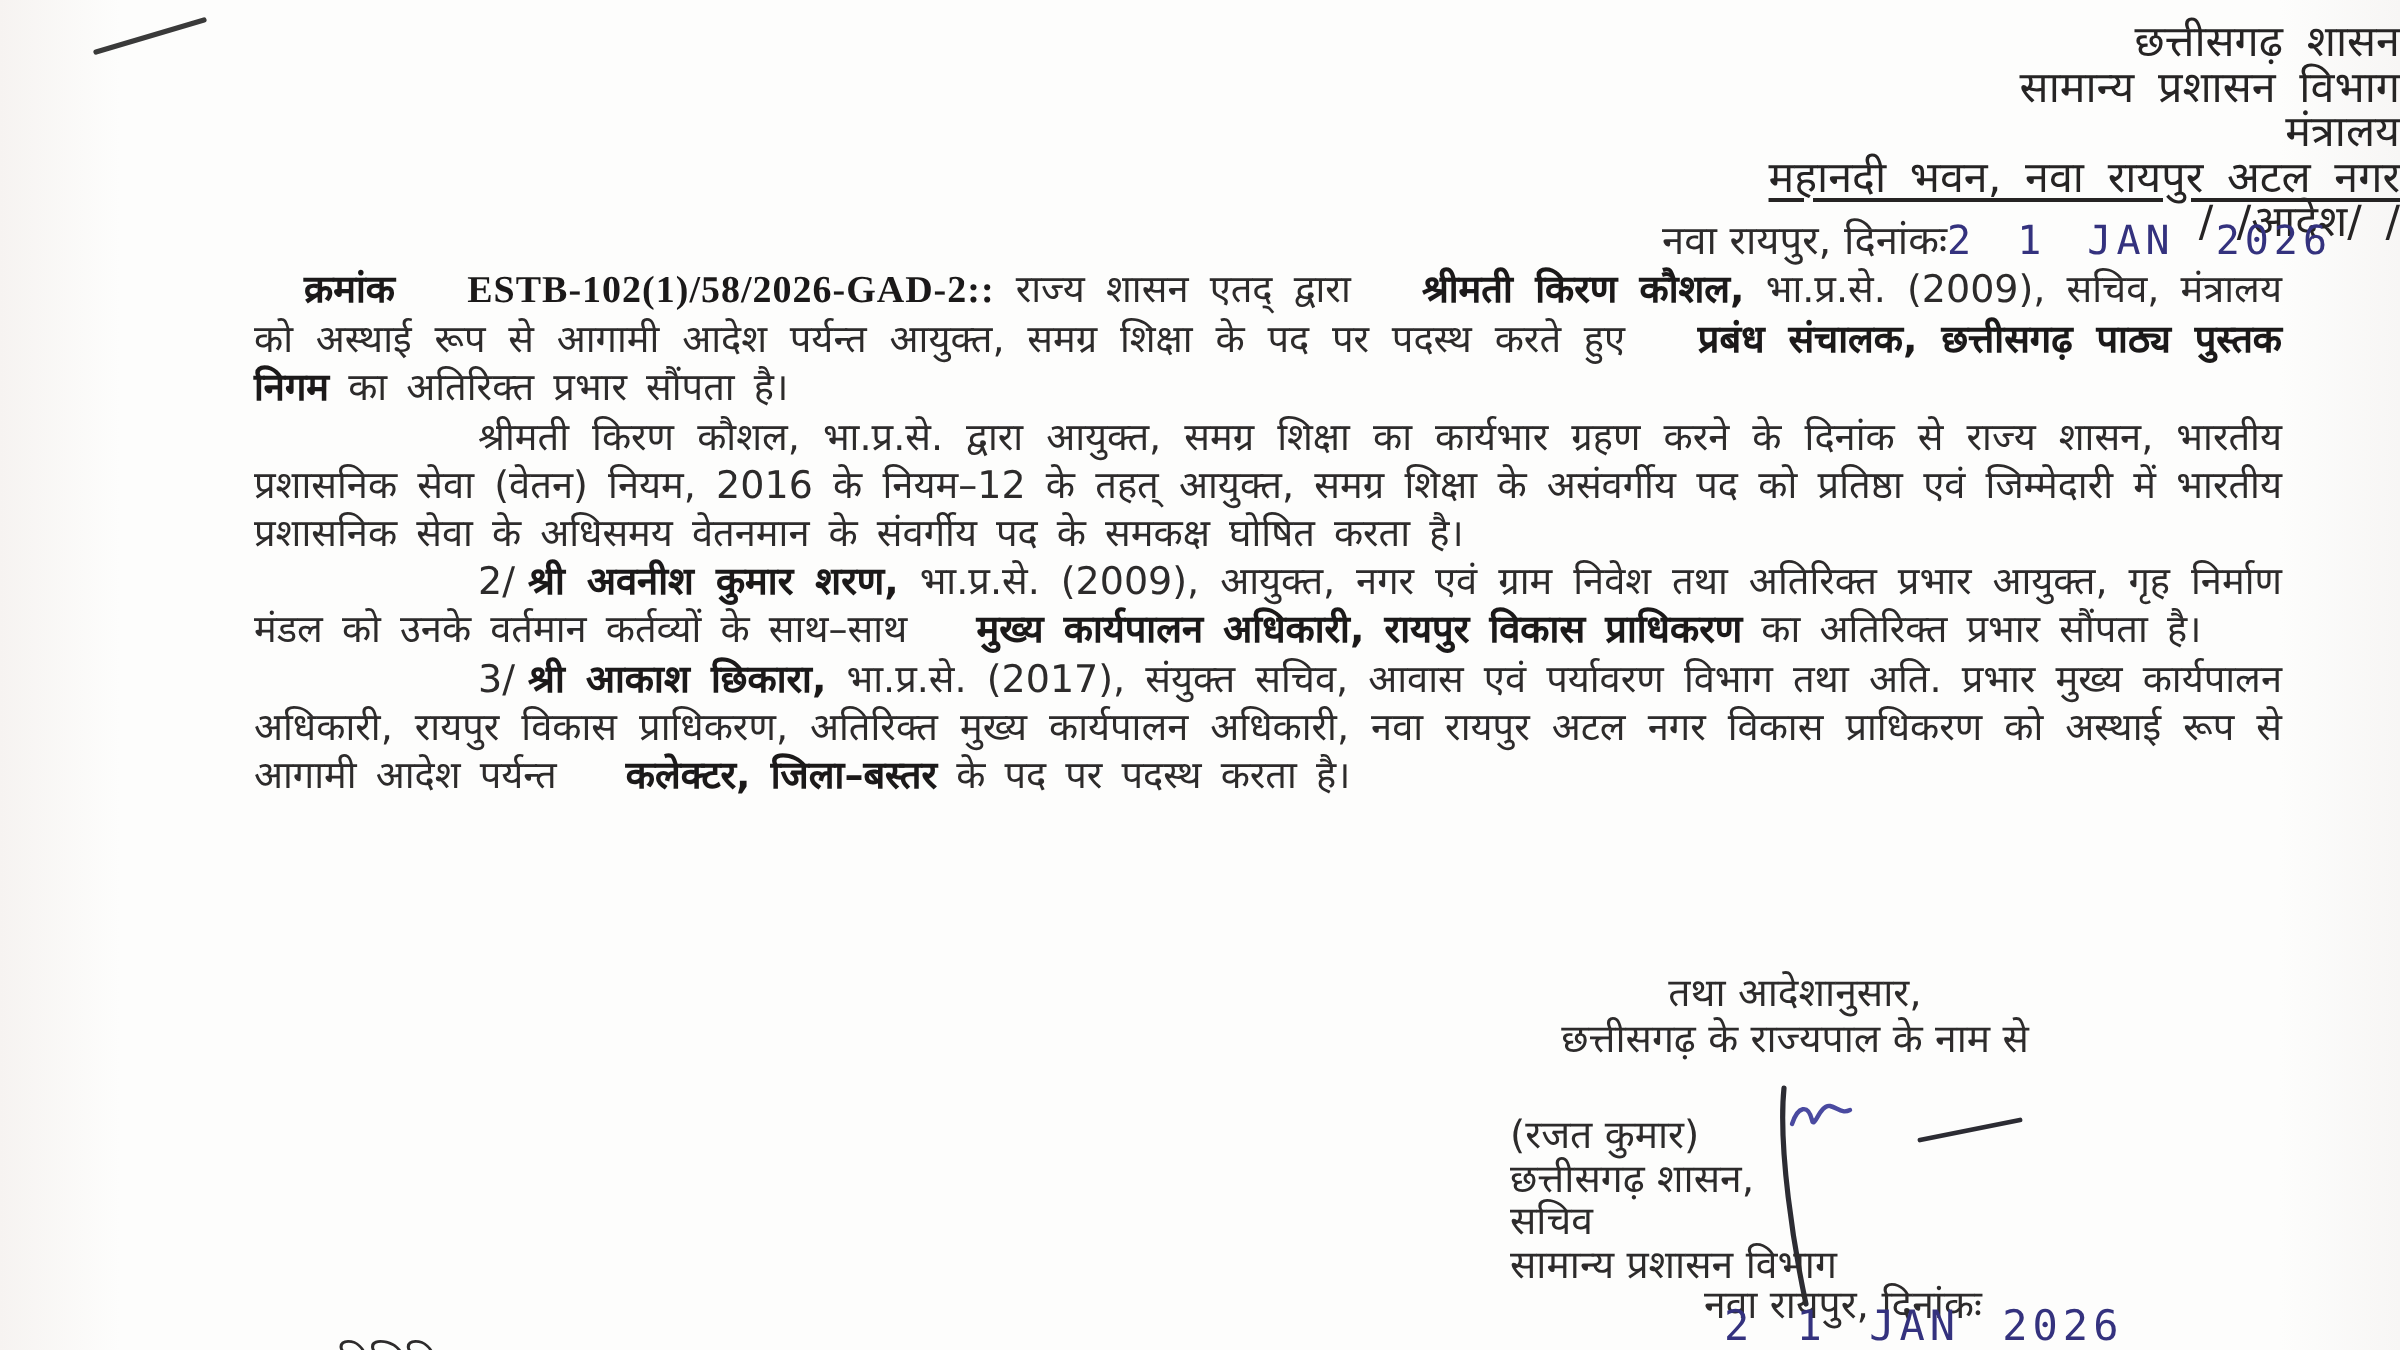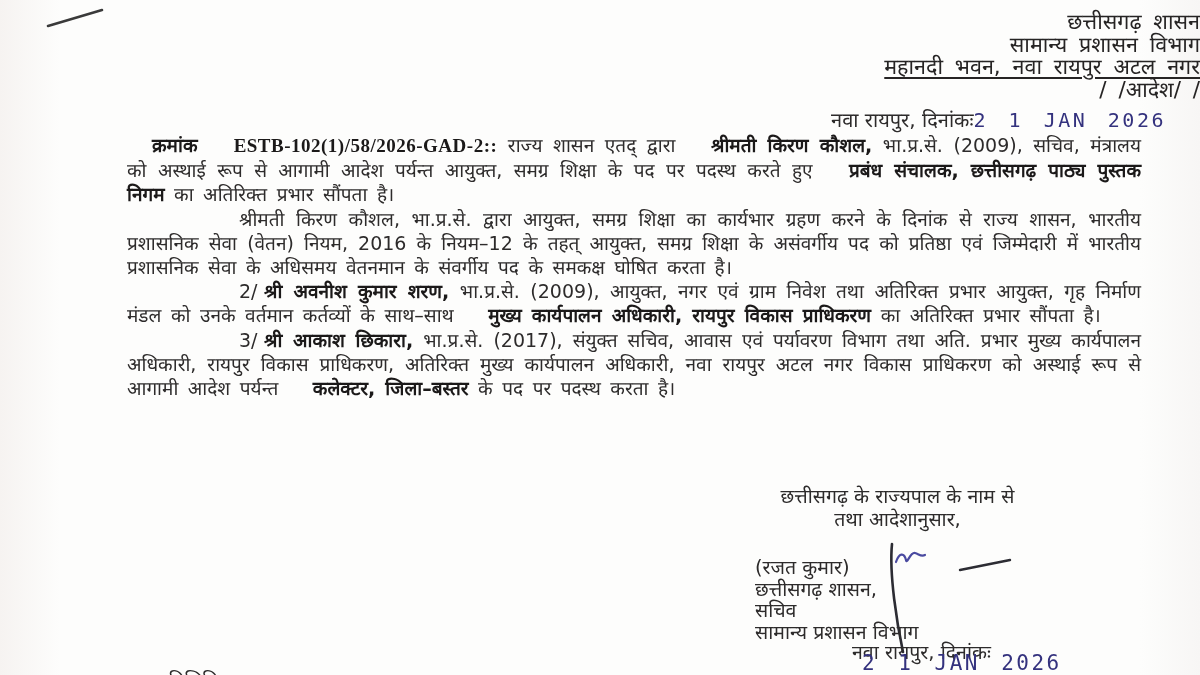--- a/index.html
+++ b/index.html
@@ -37,38 +37,39 @@
 
 <div class="page">
 
   <svg class="mark" style="left:40px;top:4px;" width="70" height="30" viewBox="0 0 70 30">
     <path d="M8 22 L62 6" stroke="#3a3a3a" stroke-width="2.6" stroke-linecap="round" fill="none"></path>
   </svg>
 
   <div class="header">
     <div>छत्तीसगढ़ शासन</div>
     <div>सामान्य प्रशासन विभाग</div>
+    <div>मंत्रालय</div>
     <div class="u">महानदी भवन, नवा रायपुर अटल नगर</div>
     <div>/ /आदेश/ /</div>
   </div>
 
   <div class="dateline">
     <span>नवा रायपुर, दिनांकः</span><span class="stamp">2 1  JAN  2026</span>
   </div>
 
   <div class="body">
     <p class="para"><span><b>क्रमांक </b><b class="serif">ESTB-102(1)/58/2026-GAD-2::</b><span> राज्य शासन एतद् द्वारा </span><b>श्रीमती किरण कौशल,</b><span> भा.प्र.से. (2009), सचिव, मंत्रालय को अस्थाई रूप से आगामी आदेश पर्यन्त आयुक्त, समग्र शिक्षा के पद पर पदस्थ करते हुए </span><b>प्रबंध संचालक, छत्तीसगढ़ पाठ्य पुस्तक निगम</b><span> का अतिरिक्त प्रभार सौंपता है।</span></span></p>
     <p class="para ind"><span><span>श्रीमती किरण कौशल, भा.प्र.से. द्वारा आयुक्त, समग्र शिक्षा का कार्यभार ग्रहण करने के दिनांक से राज्य शासन, भारतीय प्रशासनिक सेवा (वेतन) नियम, 2016 के नियम–12 के तहत् आयुक्त, समग्र शिक्षा के असंवर्गीय पद को प्रतिष्ठा एवं जिम्मेदारी में भारतीय प्रशासनिक सेवा के अधिसमय वेतनमान के संवर्गीय पद के समकक्ष घोषित करता है।</span></span></p>
     <p class="para ind"><span class="pnum">2/</span><span><b>श्री अवनीश कुमार शरण,</b><span> भा.प्र.से. (2009), आयुक्त, नगर एवं ग्राम निवेश तथा अतिरिक्त प्रभार आयुक्त, गृह निर्माण मंडल को उनके वर्तमान कर्तव्यों के साथ–साथ </span><b>मुख्य कार्यपालन अधिकारी, रायपुर विकास प्राधिकरण</b><span> का अतिरिक्त प्रभार सौंपता है।</span></span></p>
     <p class="para ind"><span class="pnum">3/</span><span><b>श्री आकाश छिकारा,</b><span> भा.प्र.से. (2017), संयुक्त सचिव, आवास एवं पर्यावरण विभाग तथा अति. प्रभार मुख्य कार्यपालन अधिकारी, रायपुर विकास प्राधिकरण, अतिरिक्त मुख्य कार्यपालन अधिकारी, नवा रायपुर अटल नगर विकास प्राधिकरण को अस्थाई रूप से आगामी आदेश पर्यन्त </span><b>कलेक्टर, जिला–बस्तर</b><span> के पद पर पदस्थ करता है।</span></span></p>
   </div>
 
   <div class="closing">
+    <div>तथा आदेशानुसार,</div>
     <div>छत्तीसगढ़ के राज्यपाल के नाम से</div>
-    <div>तथा आदेशानुसार,</div>
   </div>
 
   <svg class="mark" style="left:820px;top:536px;" width="210" height="132" viewBox="0 0 210 132">
     <path d="M72 8 C 69 38, 77 88, 83 116" stroke="#2c2c33" stroke-width="2.6" stroke-linecap="round" fill="none"></path>
     <path d="M76 26 c 3 -9 8 -10 10 -2 c 1 5 4 -8 9 -7 c 4 1 6 4 10 2" stroke="#4a4aa0" stroke-width="2.2" stroke-linecap="round" fill="none"></path>
     <path d="M140 34 L 190 24" stroke="#2c2c33" stroke-width="2.4" stroke-linecap="round" fill="none"></path>
   </svg>
 
   <div class="sig">
     <div>(रजत कुमार)</div>

